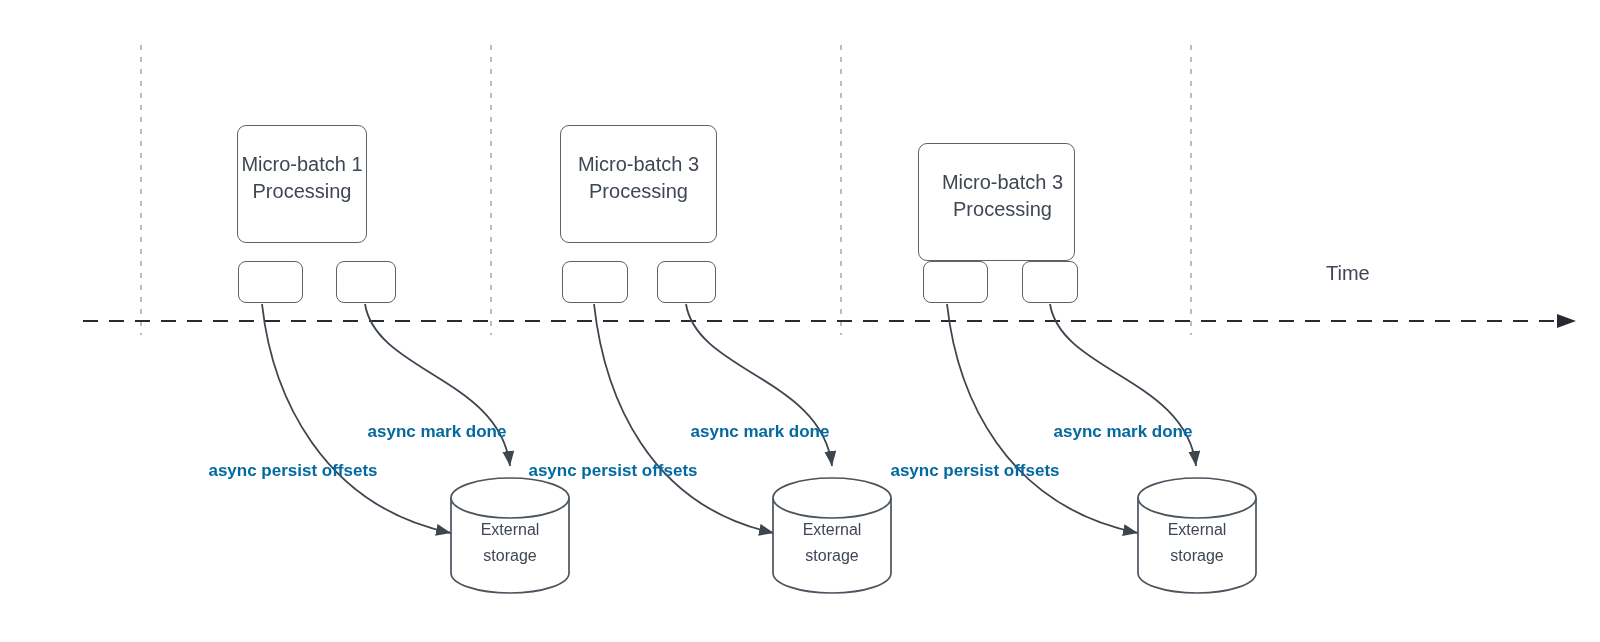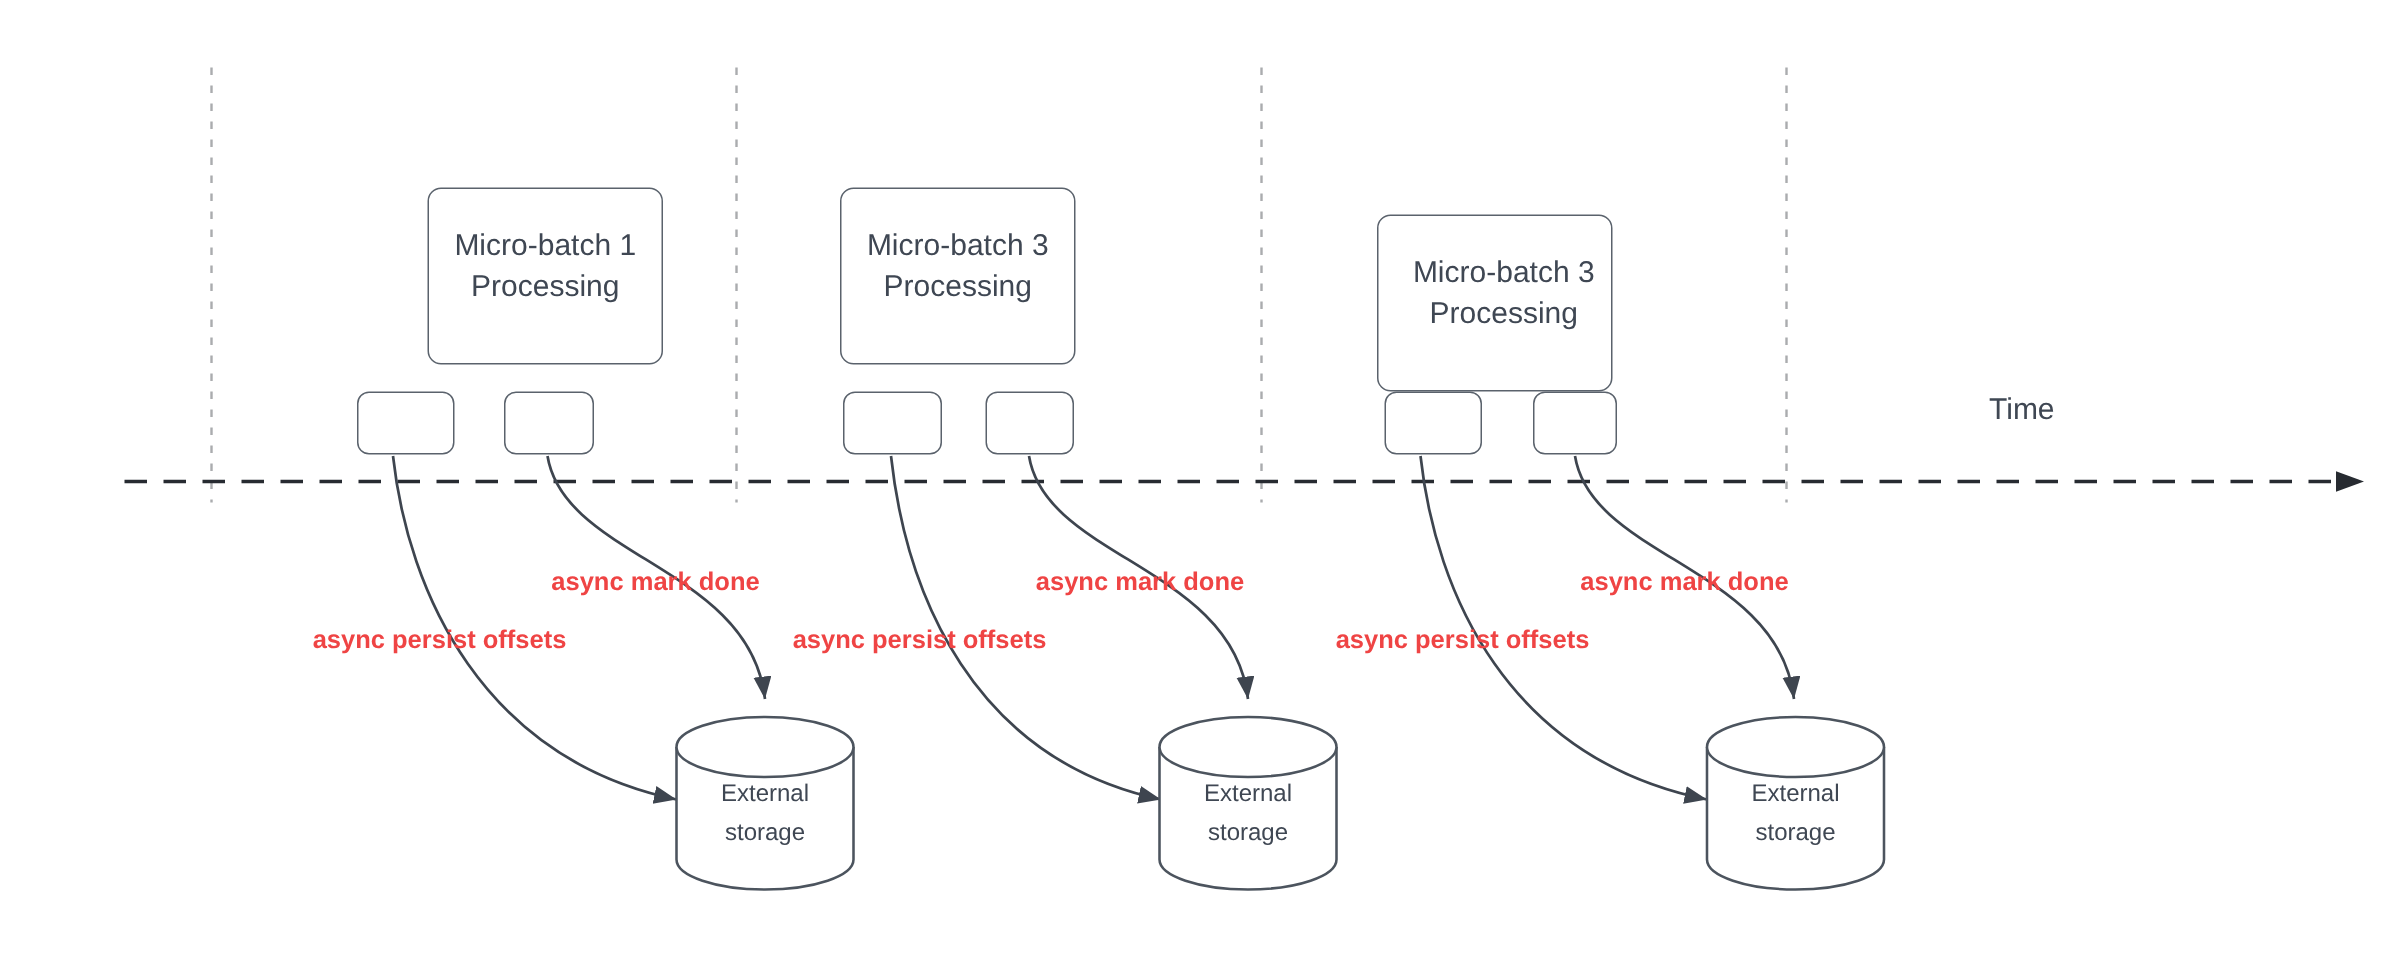--- a/index.html
+++ b/index.html
@@ -52,25 +52,26 @@
     color: #3f4753;
     font-size: 16px;
     line-height: 26px;
     white-space: pre-line;
     pointer-events: none;
   }
   .flow-label {
     position: absolute;
     width: 240px;
     text-align: center;
-    color: #ef4444;
+    color: #0369a1;
     font-size: 17px;
     font-weight: 700;
     line-height: 20px;
     pointer-events: none;
+    margin-top: 44px;
   }
   .time-label {
     position: absolute;
     width: 120px;
     text-align: left;
     color: #3f4753;
     font-size: 20px;
   }
 </style>
 </head>
@@ -111,21 +112,21 @@
     <g>
       <path d="M773,498 L773,573 A59,20 0 0 0 891,573 L891,498" fill="#ffffff" stroke="#4c545e" stroke-width="1.7"></path>
       <ellipse cx="832" cy="498" rx="59" ry="20" fill="#ffffff" stroke="#4c545e" stroke-width="1.7"></ellipse>
     </g>
     <g>
       <path d="M1138,498 L1138,573 A59,20 0 0 0 1256,573 L1256,498" fill="#ffffff" stroke="#4c545e" stroke-width="1.7"></path>
       <ellipse cx="1197" cy="498" rx="59" ry="20" fill="#ffffff" stroke="#4c545e" stroke-width="1.7"></ellipse>
     </g>
   </svg>
 
-  <div class="node-box" style="left:237px; top:125px; width:157px; height:118px;margin-left:48px;">Micro-batch 1
+  <div class="node-box" style="left:237px; top:125px; width:130px; height:118px;">Micro-batch 1
 Processing</div>
   <div class="node-box" style="left:560px; top:125px; width:157px; height:118px;">Micro-batch 3
 Processing</div>
   <div class="node-box" style="left:918px; top:143px; width:157px; height:118px;padding-left:12px;">Micro-batch 3
 Processing</div>
 
   <div class="mini-box" style="left:238px; top:261px; width:65px; height:42px;"></div>
   <div class="mini-box" style="left:336px; top:261px; width:60px; height:42px;"></div>
   <div class="mini-box" style="left:562px; top:261px; width:66px; height:42px;"></div>
   <div class="mini-box" style="left:657px; top:261px; width:59px; height:42px;"></div>

